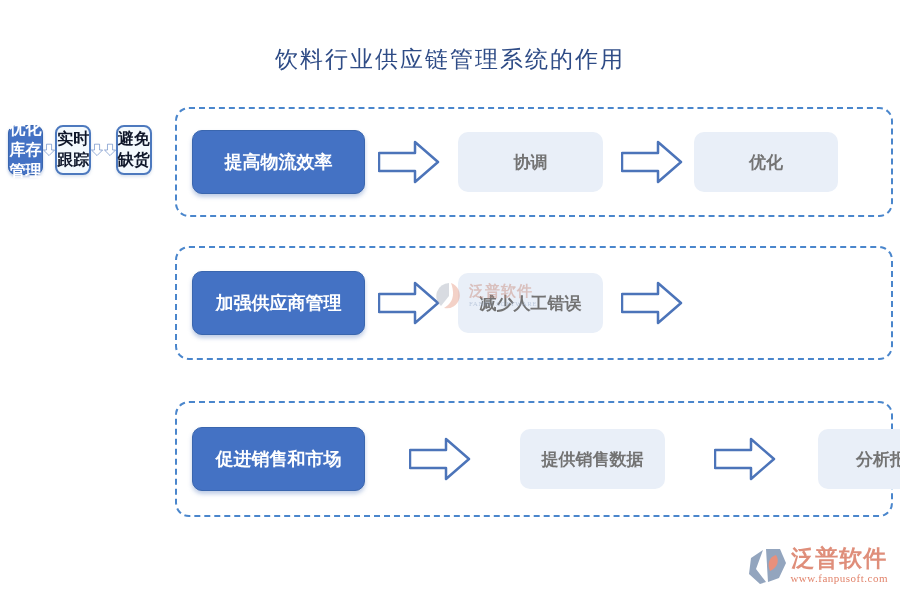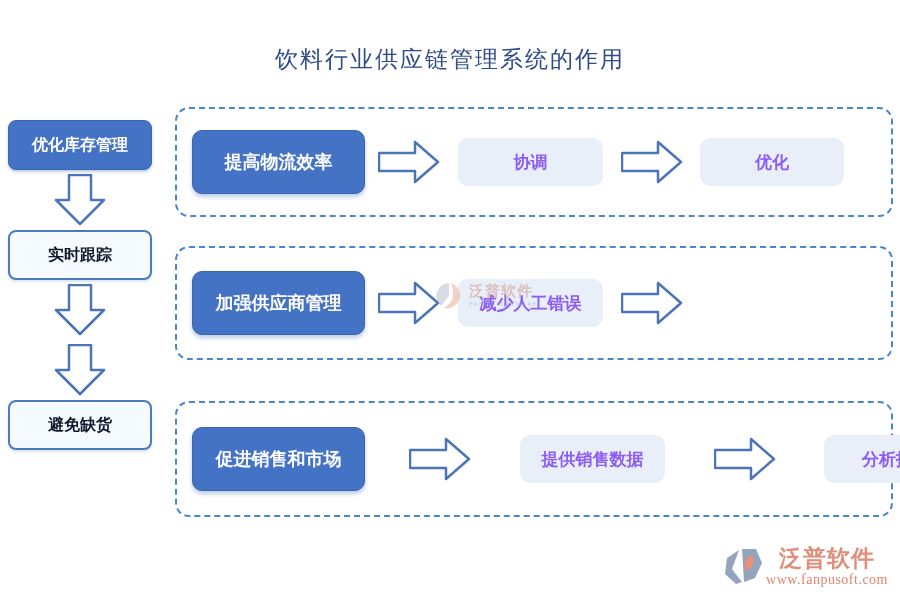--- a/index.html
+++ b/index.html
@@ -7,21 +7,21 @@
   body {
     width:900px; height:600px; position:relative; background:#ffffff;
     font-family:"Liberation Serif","DejaVu Serif",serif; overflow:hidden;
   }
   .title {
     position:absolute; top:44px; left:0; width:100%; text-align:center;
     font-size:23px; letter-spacing:2px; color:#2F4C86; font-weight:normal;
   }
   
   .sidebar { position:absolute; left:8px; top:120px; width:144px;
-    display:flex; flex-direction:column; align-items:center; }
+    display:flex; flex-direction:row; align-items:center; }
   .side-box {
     width:144px; height:50px; display:flex; align-items:center; justify-content:center;
     border-radius:8px; font-weight:bold; font-size:16px; text-align:center;
   }
   .side-box.primary {
     background:#4472C4; color:#ffffff; border:1px solid #3A66AE;
     box-shadow:0 2px 3px rgba(70,110,180,0.35);
   }
   .side-box.outline {
     background:#F4FAFE; color:#0f172a; border:2px solid #4D79BE;
@@ -40,39 +40,39 @@
   .src-box {
     width:173px; height:64px; margin-left:15px; flex:none;
     background:#4472C4; border:1px solid #3A66AE; border-radius:10px;
     color:#ffffff; font-size:18px; font-weight:bold;
     display:flex; align-items:center; justify-content:center;
     box-shadow:0 3px 4px rgba(70,110,180,0.35);
   }
   .r-arrow { margin-left:13px; flex:none; display:block; }
   .r-arrow2 { margin-left:18px; }
   .step-box {
-    width:145px; height:48px; margin-left:18px; flex:none;
+    width:145px; height:60px; margin-left:18px; flex:none;
     background:#E9EFF8; border-radius:10px;
-    color:#8b5cf6; font-size:17px; font-weight:bold;
+    color:#737373; font-size:17px; font-weight:bold;
     display:flex; align-items:center; justify-content:center;
   }
-  .step-box.last { width:144px; margin-left:17px; }
+  .step-box.last { width:144px; margin-left:11px; }
   
   .wm {
     position:absolute; left:436px; top:282px; display:flex; align-items:center;
     gap:5px; opacity:0.48; z-index:5; pointer-events:none;
   }
   .wm-text { display:flex; flex-direction:column; line-height:1; }
   .wm-brand { font-size:15px; font-weight:bold; color:#C98F80; letter-spacing:1px; }
   .wm-en { font-size:7px; color:#8FA3C0; letter-spacing:0.5px; margin-top:2px; }
   
   .logo { position:absolute; right:12px; top:547px; display:flex; align-items:flex-start; gap:3px; }
   .logo-text { display:flex; flex-direction:column; align-items:center; line-height:1; }
   .logo-brand { font-size:23px; font-weight:bold; color:#DF8E7A; letter-spacing:1px; }
-  .logo-url { font-size:14px; color:#E2846C; letter-spacing:0.5px; margin-top:3px; }
+  .logo-url { font-size:11px; color:#E2846C; letter-spacing:0.5px; margin-top:3px; }
 </style>
 </head>
 <body>
 
 <div class="title">饮料行业供应链管理系统的作用</div>
 
 <div class="sidebar">
   <div class="side-box primary">优化库存管理</div>
   <svg class="down-arrow" width="52" height="52" viewBox="0 0 52 52">
     <polygon points="15,1 37,1 37,26 50,26 26,50 2,26 15,26" fill="#ffffff" stroke="#4C74B9" stroke-width="2.5" stroke-linejoin="round"></polygon>

